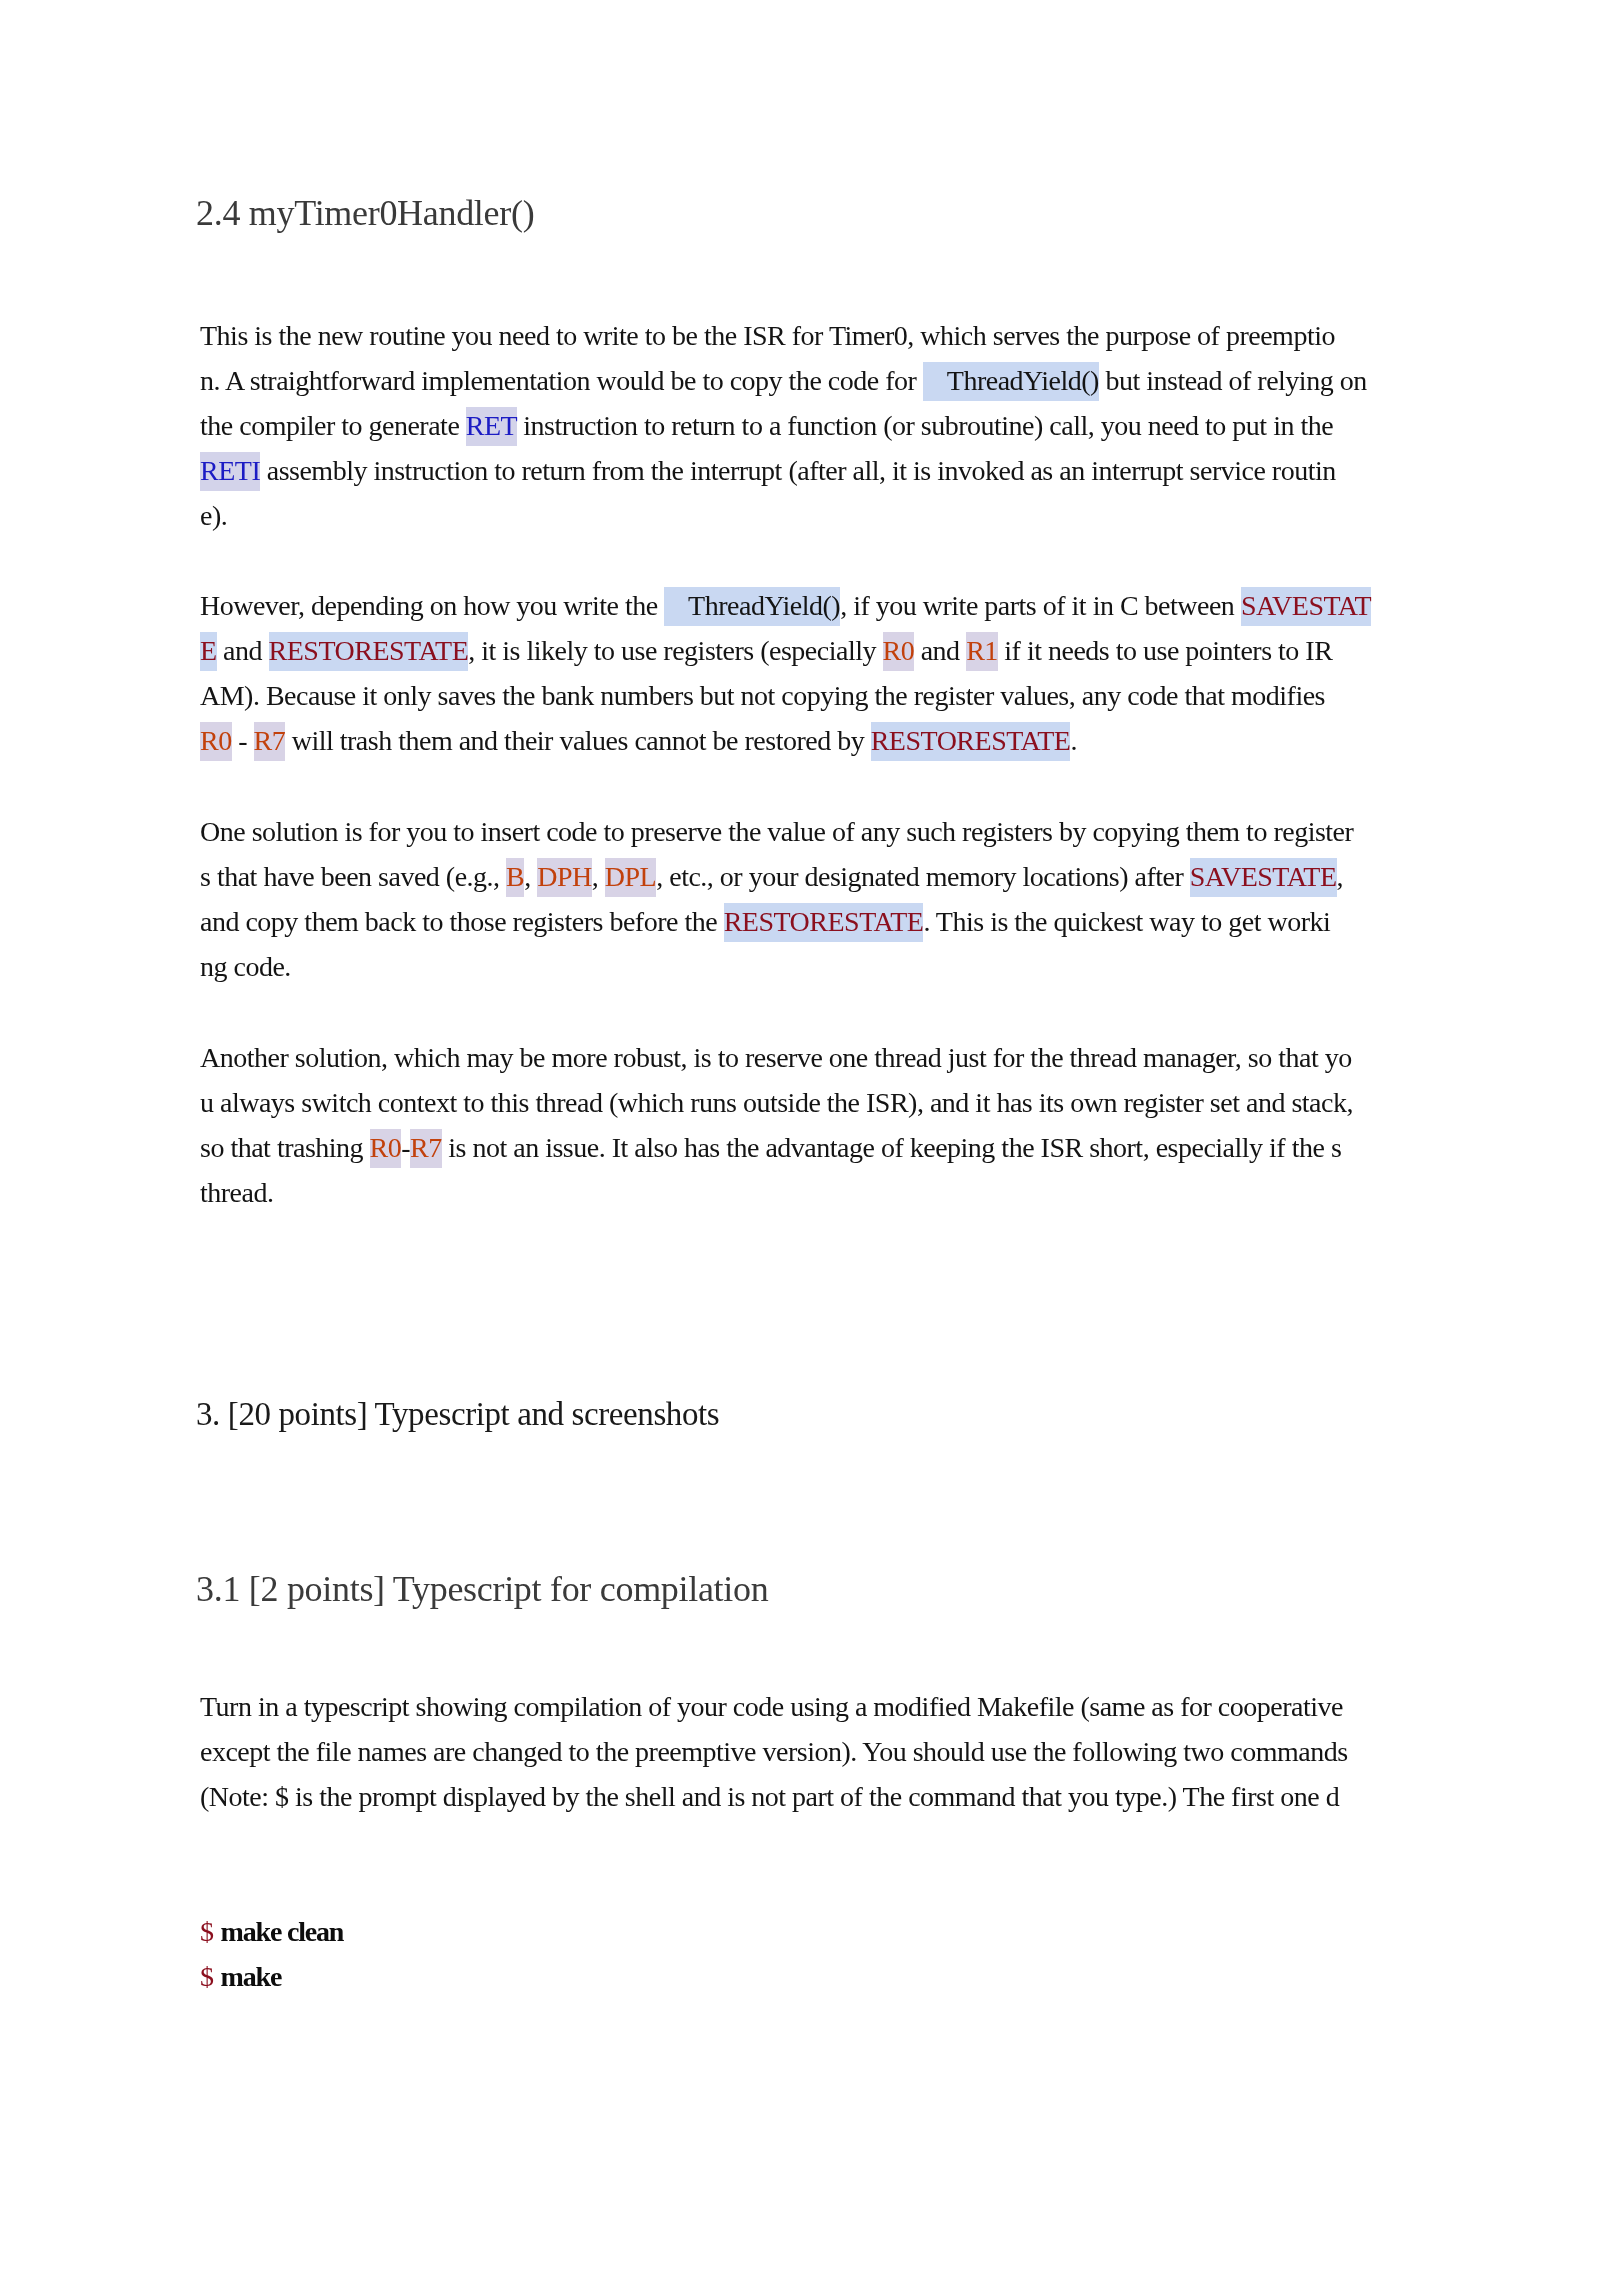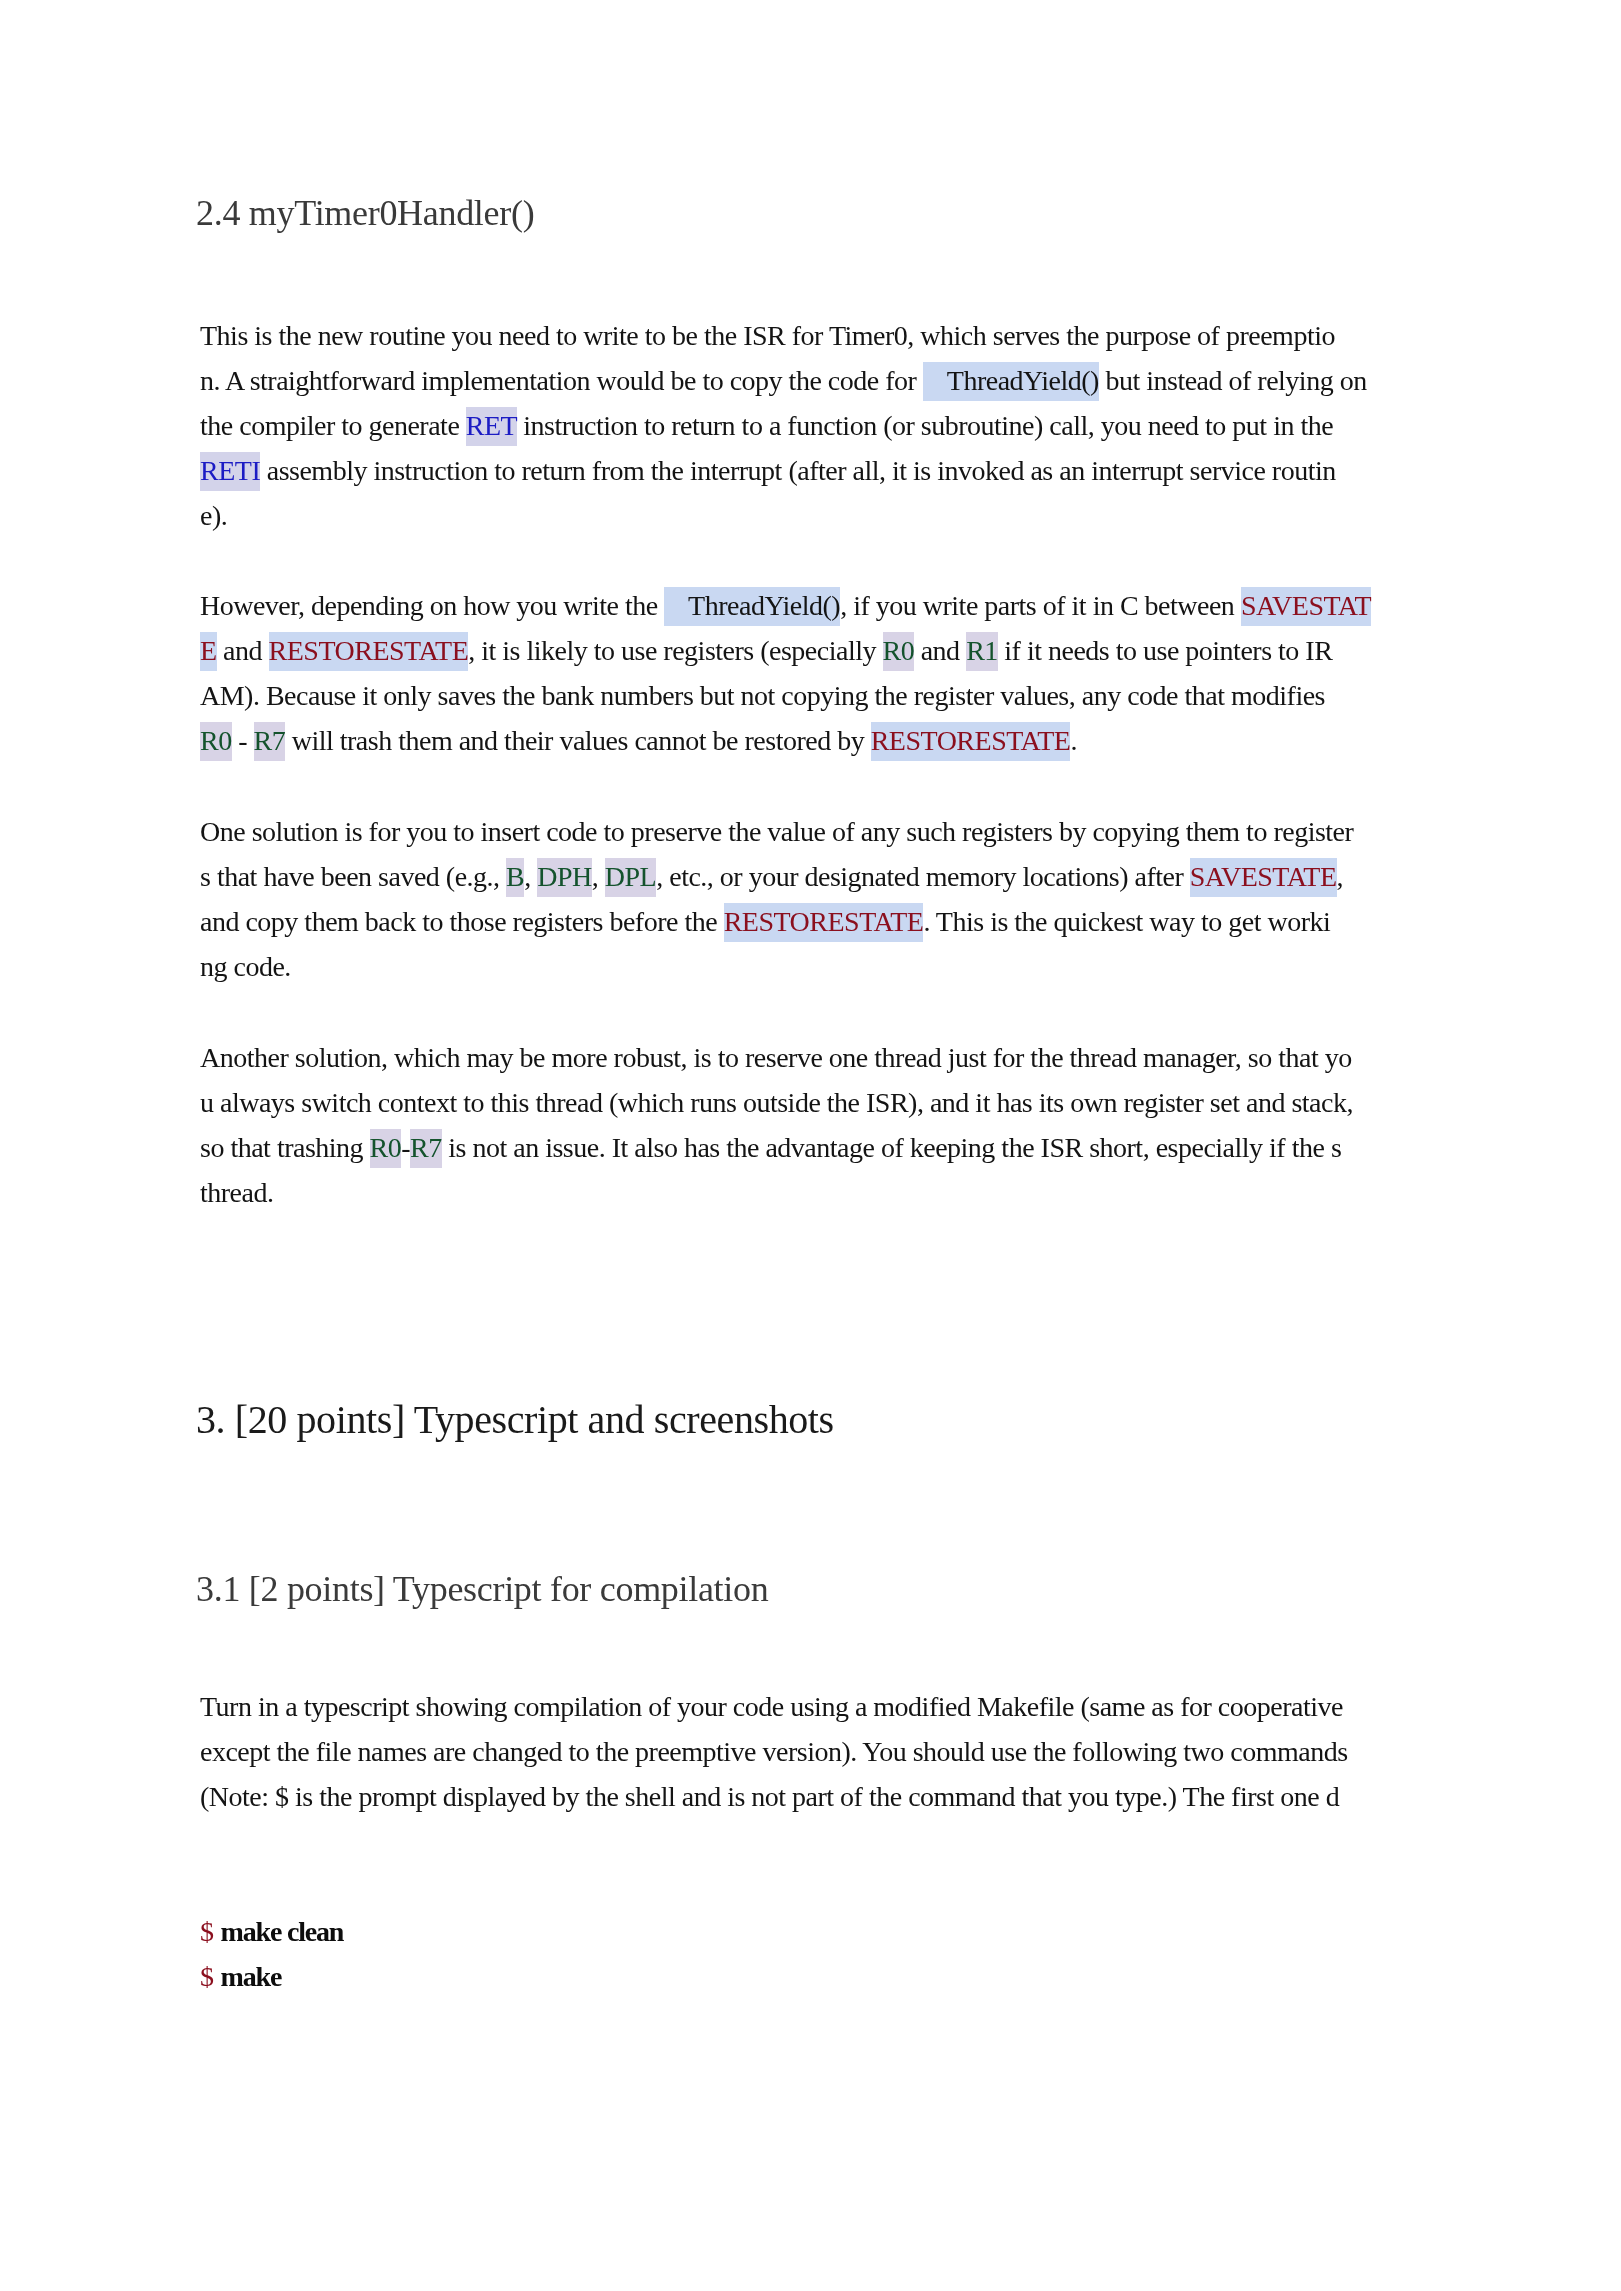--- a/index.html
+++ b/index.html
@@ -29,21 +29,21 @@
       font-size: 36px;
       color: #3a3a3a;
       letter-spacing: -0.3px;
       white-space: nowrap;
       font-weight: normal;
       margin: 0;
     }
     .h1 {
       position: absolute;
       left: 196px;
-      font-size: 40px;
+      font-size: 33px;
       color: #1a1a1a;
       letter-spacing: -0.4px;
       white-space: nowrap;
       font-weight: normal;
       margin: 0;
     }
     .para {
       position: absolute;
       left: 196px;
       width: 1245px;
@@ -69,21 +69,21 @@
     .hl-asm {
       background: #d3d3ea;
       color: #1c1cc4;
     }
     .hl-macro {
       background: #c9d8f2;
       color: #8b0f1e;
     }
     .hl-reg {
       background: #d8d3e6;
-      color: #14532d;
+      color: #c2410c;
     }
     .cmd-line {
       display: block;
       height: 45px;
       line-height: 45px;
       font-size: 28px;
       letter-spacing: -1.2px;
       white-space: nowrap;
       color: #0d0d0d;
       font-weight: bold;

